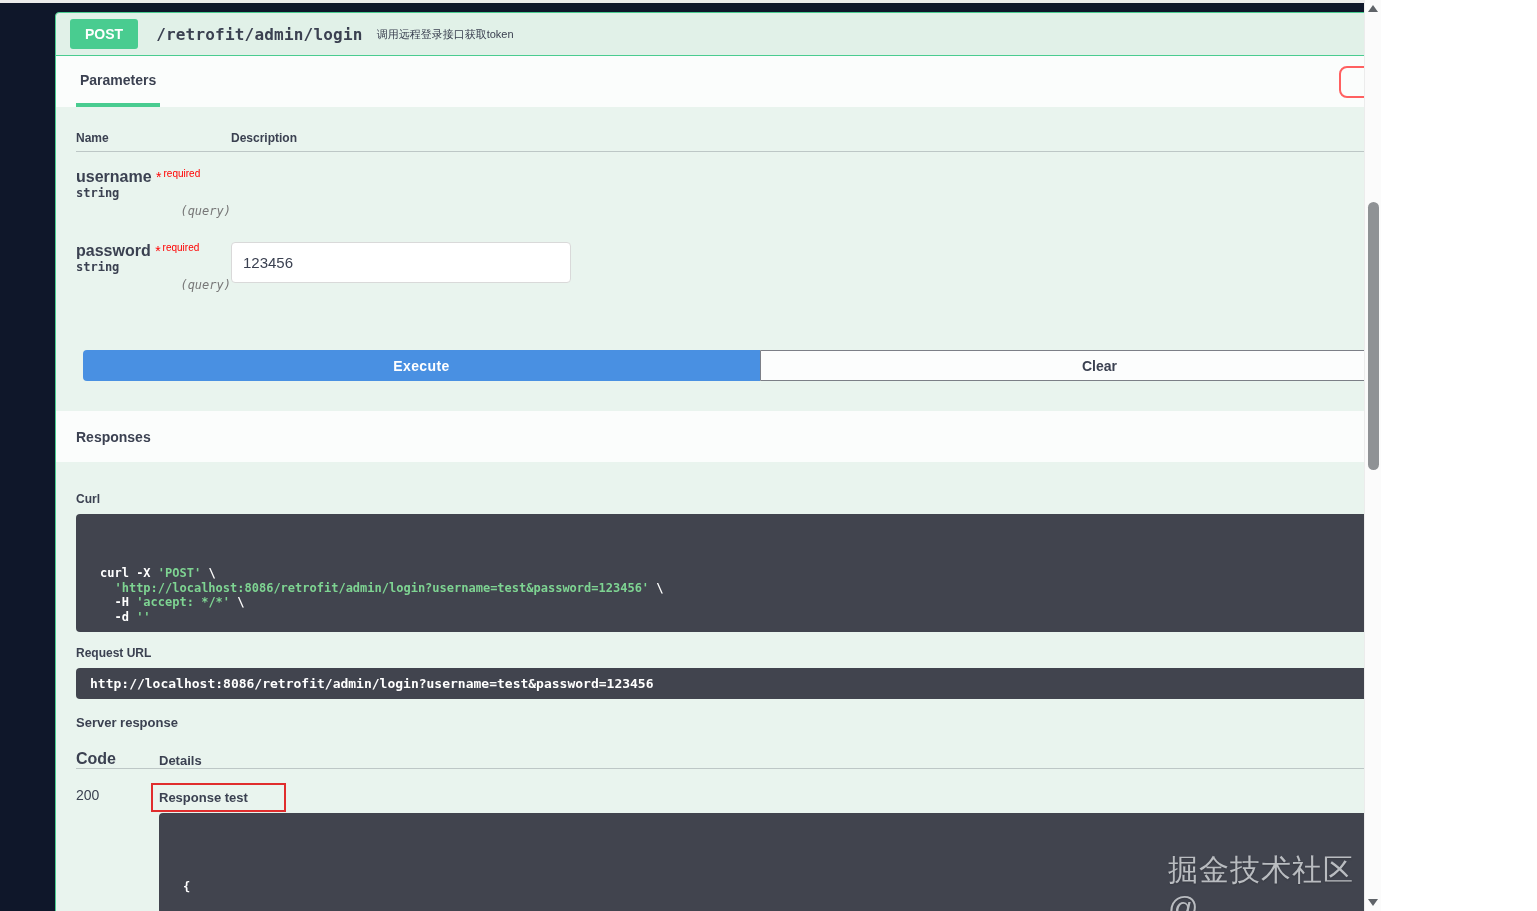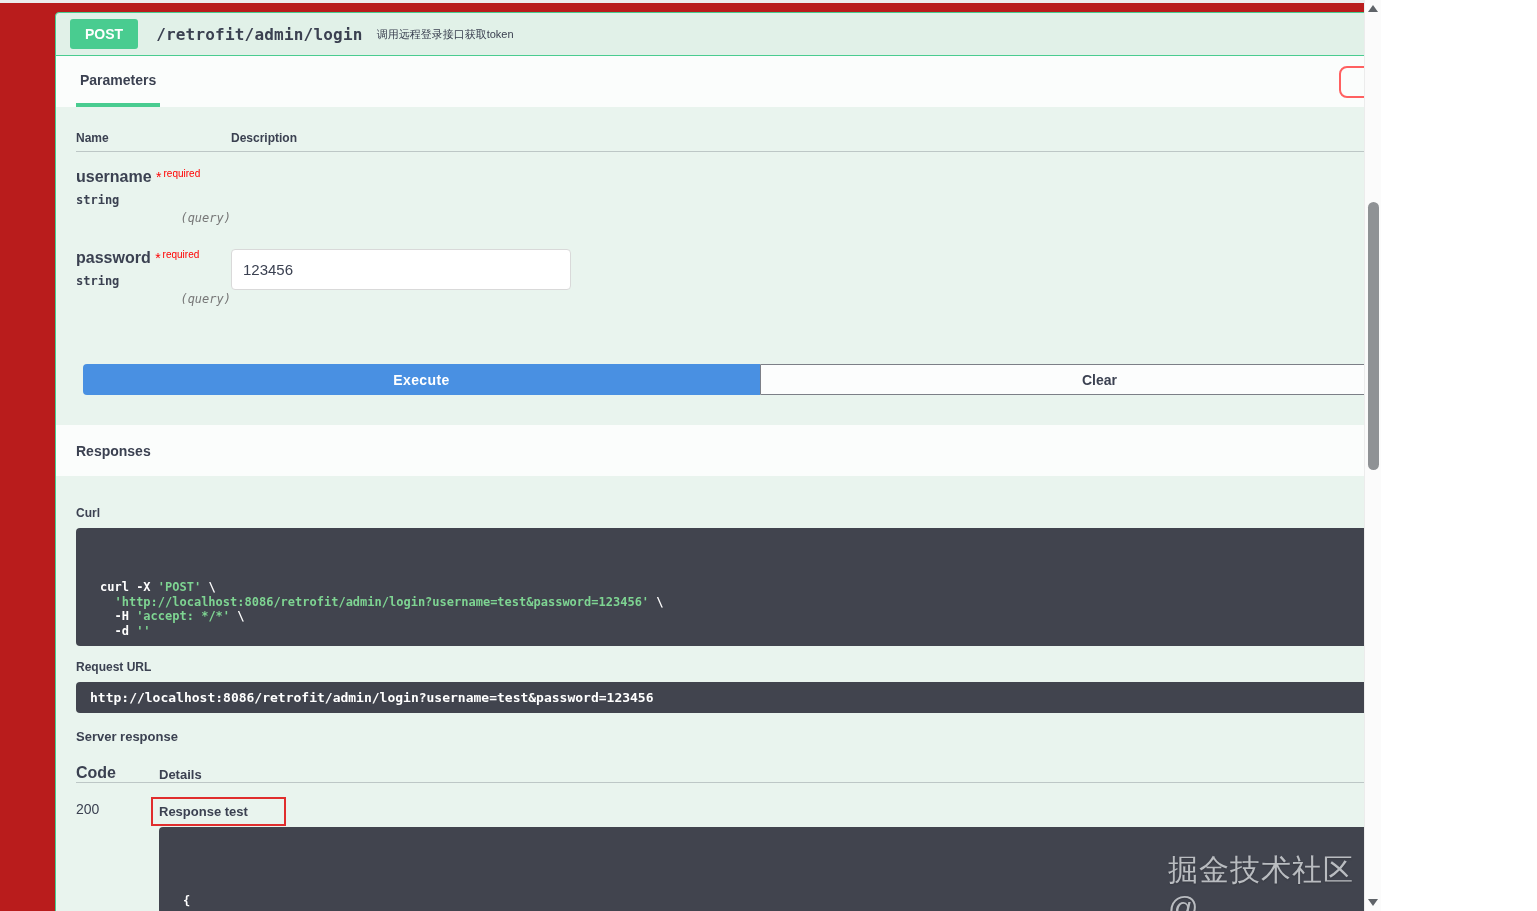--- a/index.html
+++ b/index.html
@@ -1,18 +1,18 @@
 <!DOCTYPE html>
 <html><head>
 <meta charset="utf-8">
 <style>
   * { margin:0; padding:0; box-sizing:border-box; }
   html,body { width:1537px; height:911px; overflow:hidden; background:#fff;
               font-family:"Liberation Sans", sans-serif; }
-  .page { position:relative; width:1381px; height:911px; background:#b91c1c; overflow:hidden;text-decoration:underline; }
+  .page { position:relative; width:1381px; height:911px; background:#0f172a; overflow:hidden;text-decoration:underline; }
 
   
   .opblock { position:absolute; left:55px; top:12px; width:1415px; min-height:1100px;
              background:#e9f4ee; border:1px solid #49cc90; border-radius:4px; }
 
   .summary { height:43px; display:flex; align-items:center; gap:10px; padding:0 14px;
              border-bottom:1px solid #49cc90; background:rgba(73,204,144,.05); cursor:pointer; }
   .method-badge { background:#49cc90; color:#fff; font-weight:700; font-size:14px;
                   padding:7px 15px; border-radius:3px; min-width:62px; text-align:center; }
   .path { font-family:"DejaVu Sans Mono", monospace; font-weight:700; font-size:16px;
@@ -31,21 +31,21 @@
 
   
   .params-area { padding:24px 20px 0 20px; }
   .t-head { display:grid; grid-template-columns:155px 1fr; font-size:12px; font-weight:700;
             color:#3b4151; padding-bottom:6px; border-bottom:1px solid rgba(59,65,81,.25); }
   .p-row { display:grid; grid-template-columns:155px 1fr; padding:16px 0 8px 0; }
   .p-name { font-size:16px; font-weight:700; color:#3b4151; }
   .p-star { color:#ff0000; font-size:14px; }
   .p-req  { color:#ff0000; font-size:10px; position:relative; top:-5px; margin-left:2px; }
   .p-type { font-family:"DejaVu Sans Mono", monospace; font-size:12px; font-weight:700;
-            color:#3b4151; margin-top:7px; }
+            color:#3b4151; margin-top:0; }
   .p-in   { font-family:"DejaVu Sans Mono", monospace; font-style:italic; font-size:12px;
             color:#777; margin-top:4px;text-align:right; }
   .p-input { width:340px; height:41px; border:1px solid #d9d9d9; border-radius:4px;
              padding:0 11px; font-size:15px; color:#3b4151; background:#fff;
              font-family:"Liberation Sans", sans-serif; }
 
   
   .exec-row { display:flex; padding:50px 30px 30px 27px; }
   .btn-execute { flex:1; height:31px; background:#4990e2; border:none; color:#fff; font-weight:700;
                  font-size:14px; border-radius:4px 0 0 4px; letter-spacing:.4px; cursor:pointer;

